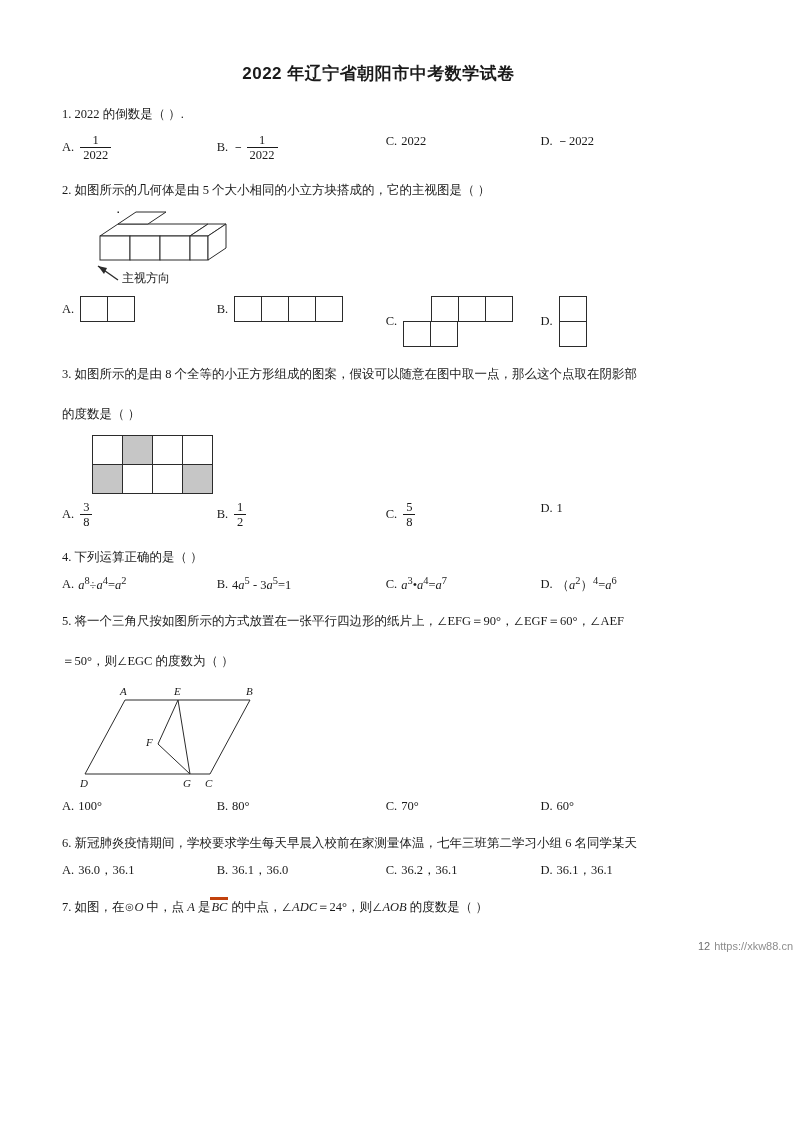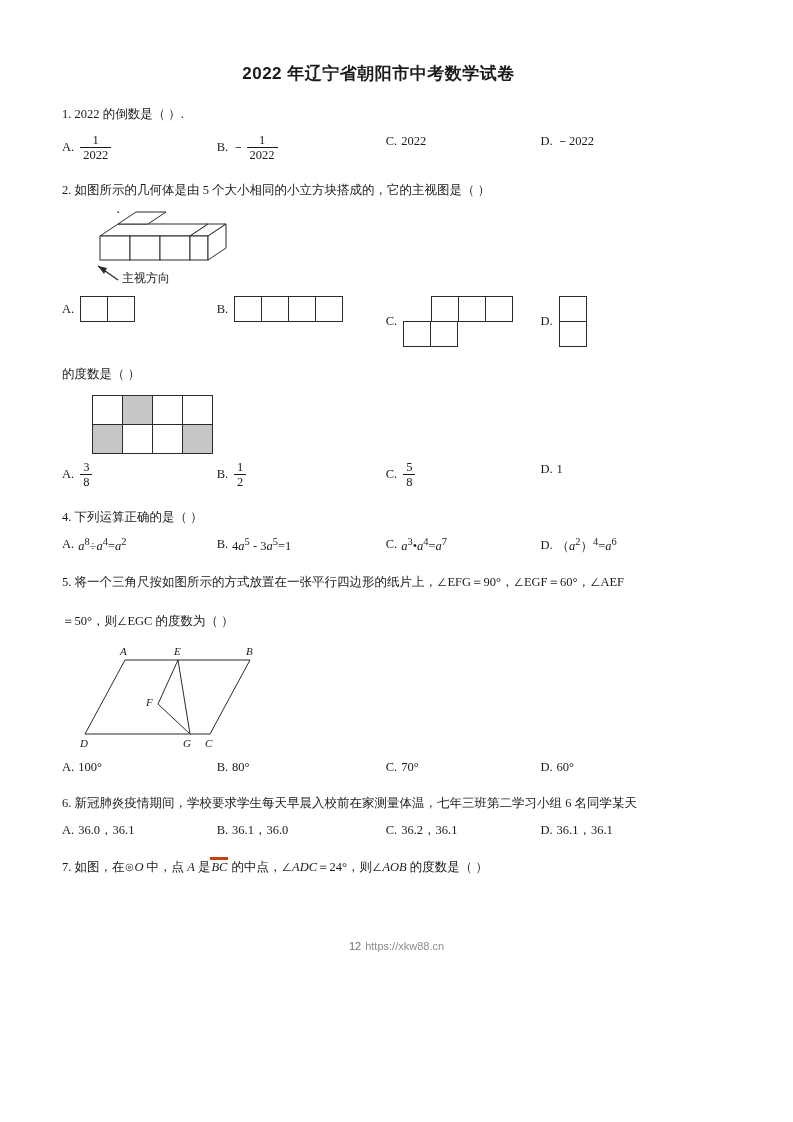--- a/index.html
+++ b/index.html
@@ -100,21 +100,21 @@
   .blankcell { border: none !important; }
 
   .opt-fig { display: flex; align-items: center; }
   .opt-fig .lbl { margin-right: 6px; }
 
   .footer {
     position: absolute;
     left: 0;
     bottom: 18px;
     width: 793px;
-    text-align: center;
+    text-align: right;
     font-family: "Liberation Sans", sans-serif;
     font-size: 11px;
     color: #8d8d8d;
   }
   .footer .pg { color: #6f6f6f; margin-right: 4px; }
 
   .q-block { margin-bottom: 2px; }
 
   .inline-svg { vertical-align: middle; }
 </style>
@@ -222,20 +222,21 @@
             </span>
           <span class="boxrow" style="margin-top:-1px;">
               <span class="cell"></span>
             </span>
         </span>
       </div>
     </div>
   </div>
 
   <div class="q-block">
+    <div class="q q-stem">3. 如图所示的是由 8 个全等的小正方形组成的图案，假设可以随意在图中取一点，那么这个点取在阴影部</div>
     <div class="q q-stem">的度数是（        ）</div>
     <div class="fig">
       <table class="grid8">
         <tbody>
             <tr>
           <td></td>
               <td class="shaded"></td>
               <td></td>
               <td></td>
         </tr>

